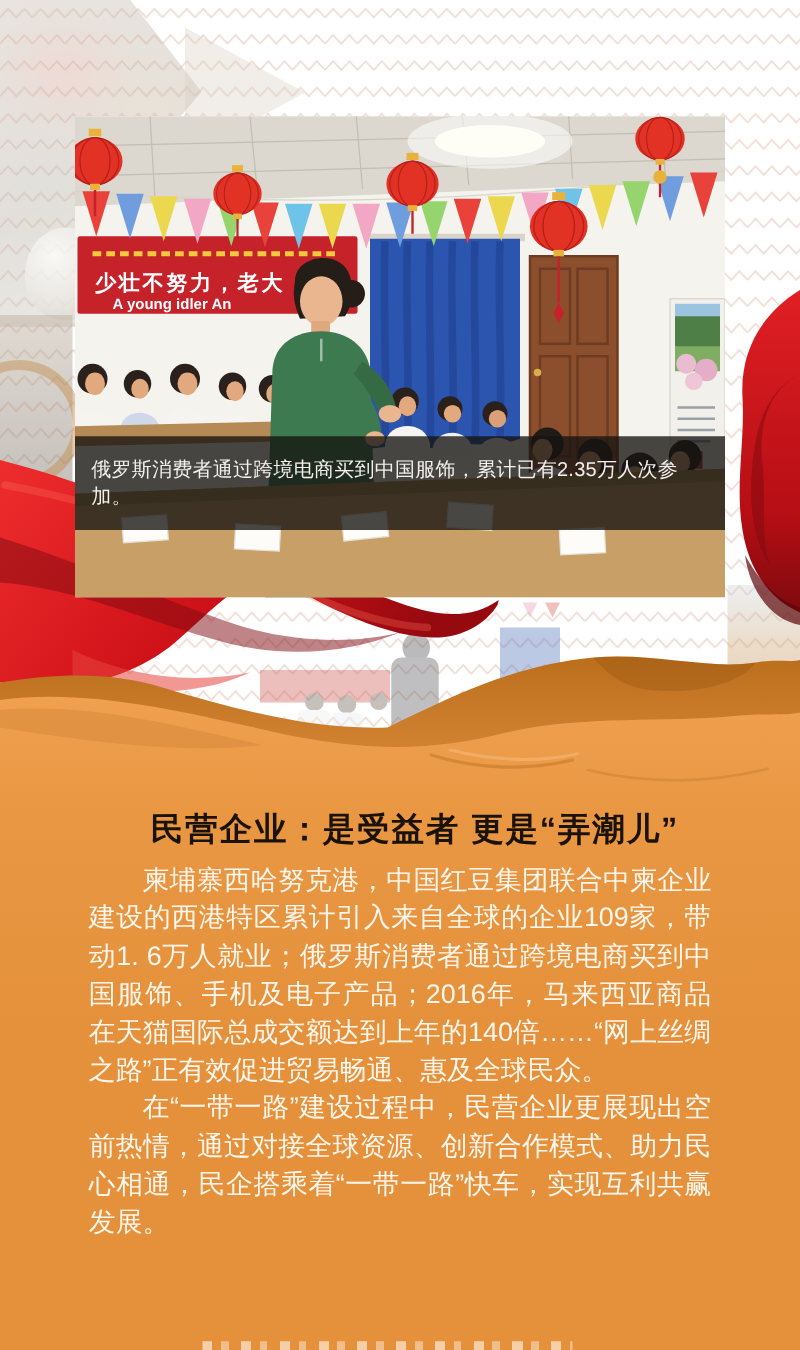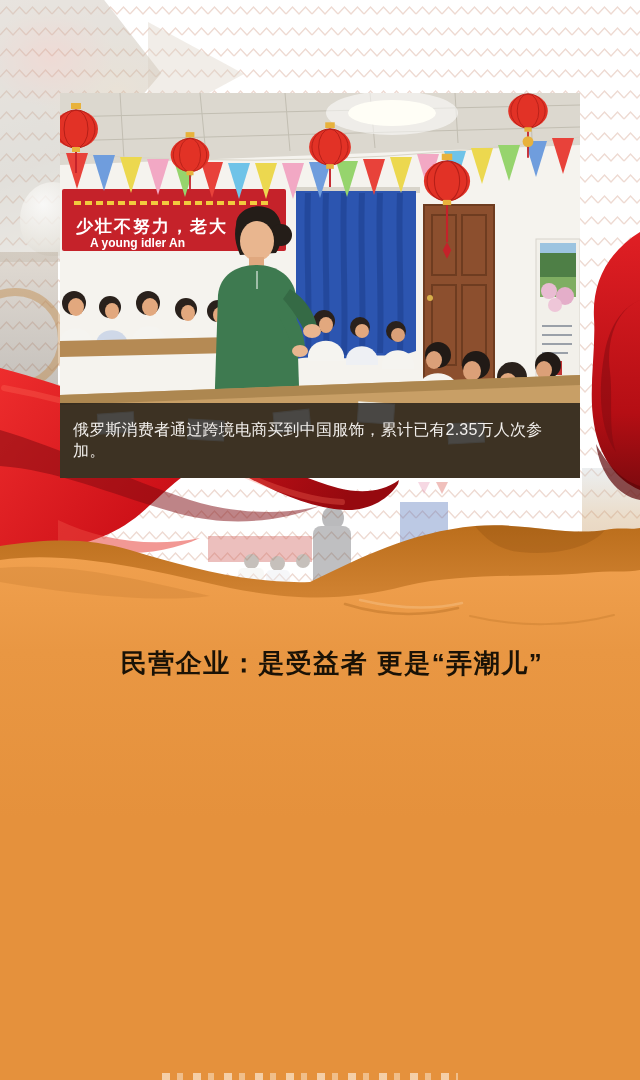--- a/index.html
+++ b/index.html
@@ -29,21 +29,21 @@
   .c-mid .m-s1{left:94px;top:74px;width:15px;height:15px;border-radius:50%;background:#6b5b4e;}
   .c-mid .m-s2{left:120px;top:76px;width:15px;height:15px;border-radius:50%;background:#6b5b4e;}
   .c-mid .m-s3{left:146px;top:74px;width:14px;height:14px;border-radius:50%;background:#6b5b4e;}
   .c-mid .m-t1{left:88px;top:88px;width:26px;height:20px;border-radius:5px;background:#efeee9;}
   .c-mid .m-t2{left:116px;top:90px;width:24px;height:18px;border-radius:5px;background:#e8ebf0;}
   .c-mid .m-f1{left:268px;top:2px;width:0;height:0;border-left:6px solid transparent;border-right:6px solid transparent;border-top:12px solid #e89ab8;}
   .c-mid .m-f2{left:286px;top:2px;width:0;height:0;border-left:6px solid transparent;border-right:6px solid transparent;border-top:12px solid #d85b50;}
   .c-right{left:582px;top:468px;width:58px;height:118px;opacity:.38;
     background:linear-gradient(#cdd4d8 0%,#caa06a 45%,#b0703a 100%);}
   .ribbon{position:absolute;inset:0;z-index:3;pointer-events:none;}
-  .photo{position:absolute;left:60px;top:93px;width:520px;height:385px;z-index:4;background:#f4f1ea;}
+  .photo{position:absolute;left:60px;top:93px;width:520px;height:331px;z-index:4;background:#f4f1ea;}
   .photo svg{display:block;}
   .caption{position:absolute;left:0;bottom:0;width:100%;height:75px;box-sizing:border-box;
     background:rgba(22,19,17,0.78);color:#f2efec;font-size:16px;letter-spacing:.2px;
     display:flex;align-items:center;padding:0 8px 0 13px;}
   .dunes{position:absolute;left:0;top:518px;width:640px;height:562px;z-index:5;}
   .heading{position:absolute;left:0;top:634px;width:640px;margin:12px;text-align:center;
     font-size:26px;font-weight:bold;color:#1a1206;letter-spacing:1.5px;z-index:6;}
   .article{position:absolute;left:71px;top:689px;width:498px;z-index:6;}
   .article p{margin:0;font-size:21.5px;line-height:30.4px;color:#fdf6ec;text-indent:2em;text-align:justify;}
   .cutoff{position:absolute;left:162px;top:1073px;width:296px;height:7px;z-index:6;opacity:.8;
@@ -348,16 +348,20 @@
       <path fill="#8a4d10" opacity=".28" d="M475,8 C525,4 565,18 605,12 C592,28 560,38 520,34 C500,32 486,22 475,8 Z"></path>
       <path fill="url(#dFront)" d="M0,42 C70,32 150,52 230,70 C300,84 350,82 405,68 C465,54 535,60 585,55 C610,52 628,55 640,52 L640,562 H0 Z"></path>
       <path fill="#9c5a14" opacity=".15" d="M0,50 C70,44 140,62 210,78 C150,86 60,74 0,64 Z"></path>
       <path fill="none" stroke="#9c5a14" stroke-width="2.5" opacity=".3" stroke-linecap="round" d="M345,86 C380,97 420,99 458,90"></path>
       <path fill="none" stroke="#9c5a14" stroke-width="2" opacity=".2" stroke-linecap="round" d="M470,98 C520,110 572,108 614,97"></path>
       <path fill="none" stroke="#f7c489" stroke-width="2.5" opacity=".45" stroke-linecap="round" d="M360,82 C398,91 432,92 462,85"></path>
     </svg>
   </div>
 
   <h1 class="heading">民营企业：是受益者 更是“弄潮儿”</h1>
+  <div class="article">
+    <p>柬埔寨西哈努克港，中国红豆集团联合中柬企业建设的西港特区累计引入来自全球的企业109家，带动1. 6万人就业；俄罗斯消费者通过跨境电商买到中国服饰、手机及电子产品；2016年，马来西亚商品在天猫国际总成交额达到上年的140倍……“网上丝绸之路”正有效促进贸易畅通、惠及全球民众。</p>
+    <p>在“一带一路”建设过程中，民营企业更展现出空前热情，通过对接全球资源、创新合作模式、助力民心相通，民企搭乘着“一带一路”快车，实现互利共赢发展。</p>
+  </div>
 
   <div class="cutoff"></div>
 
 </div>
 
 </body></html>

